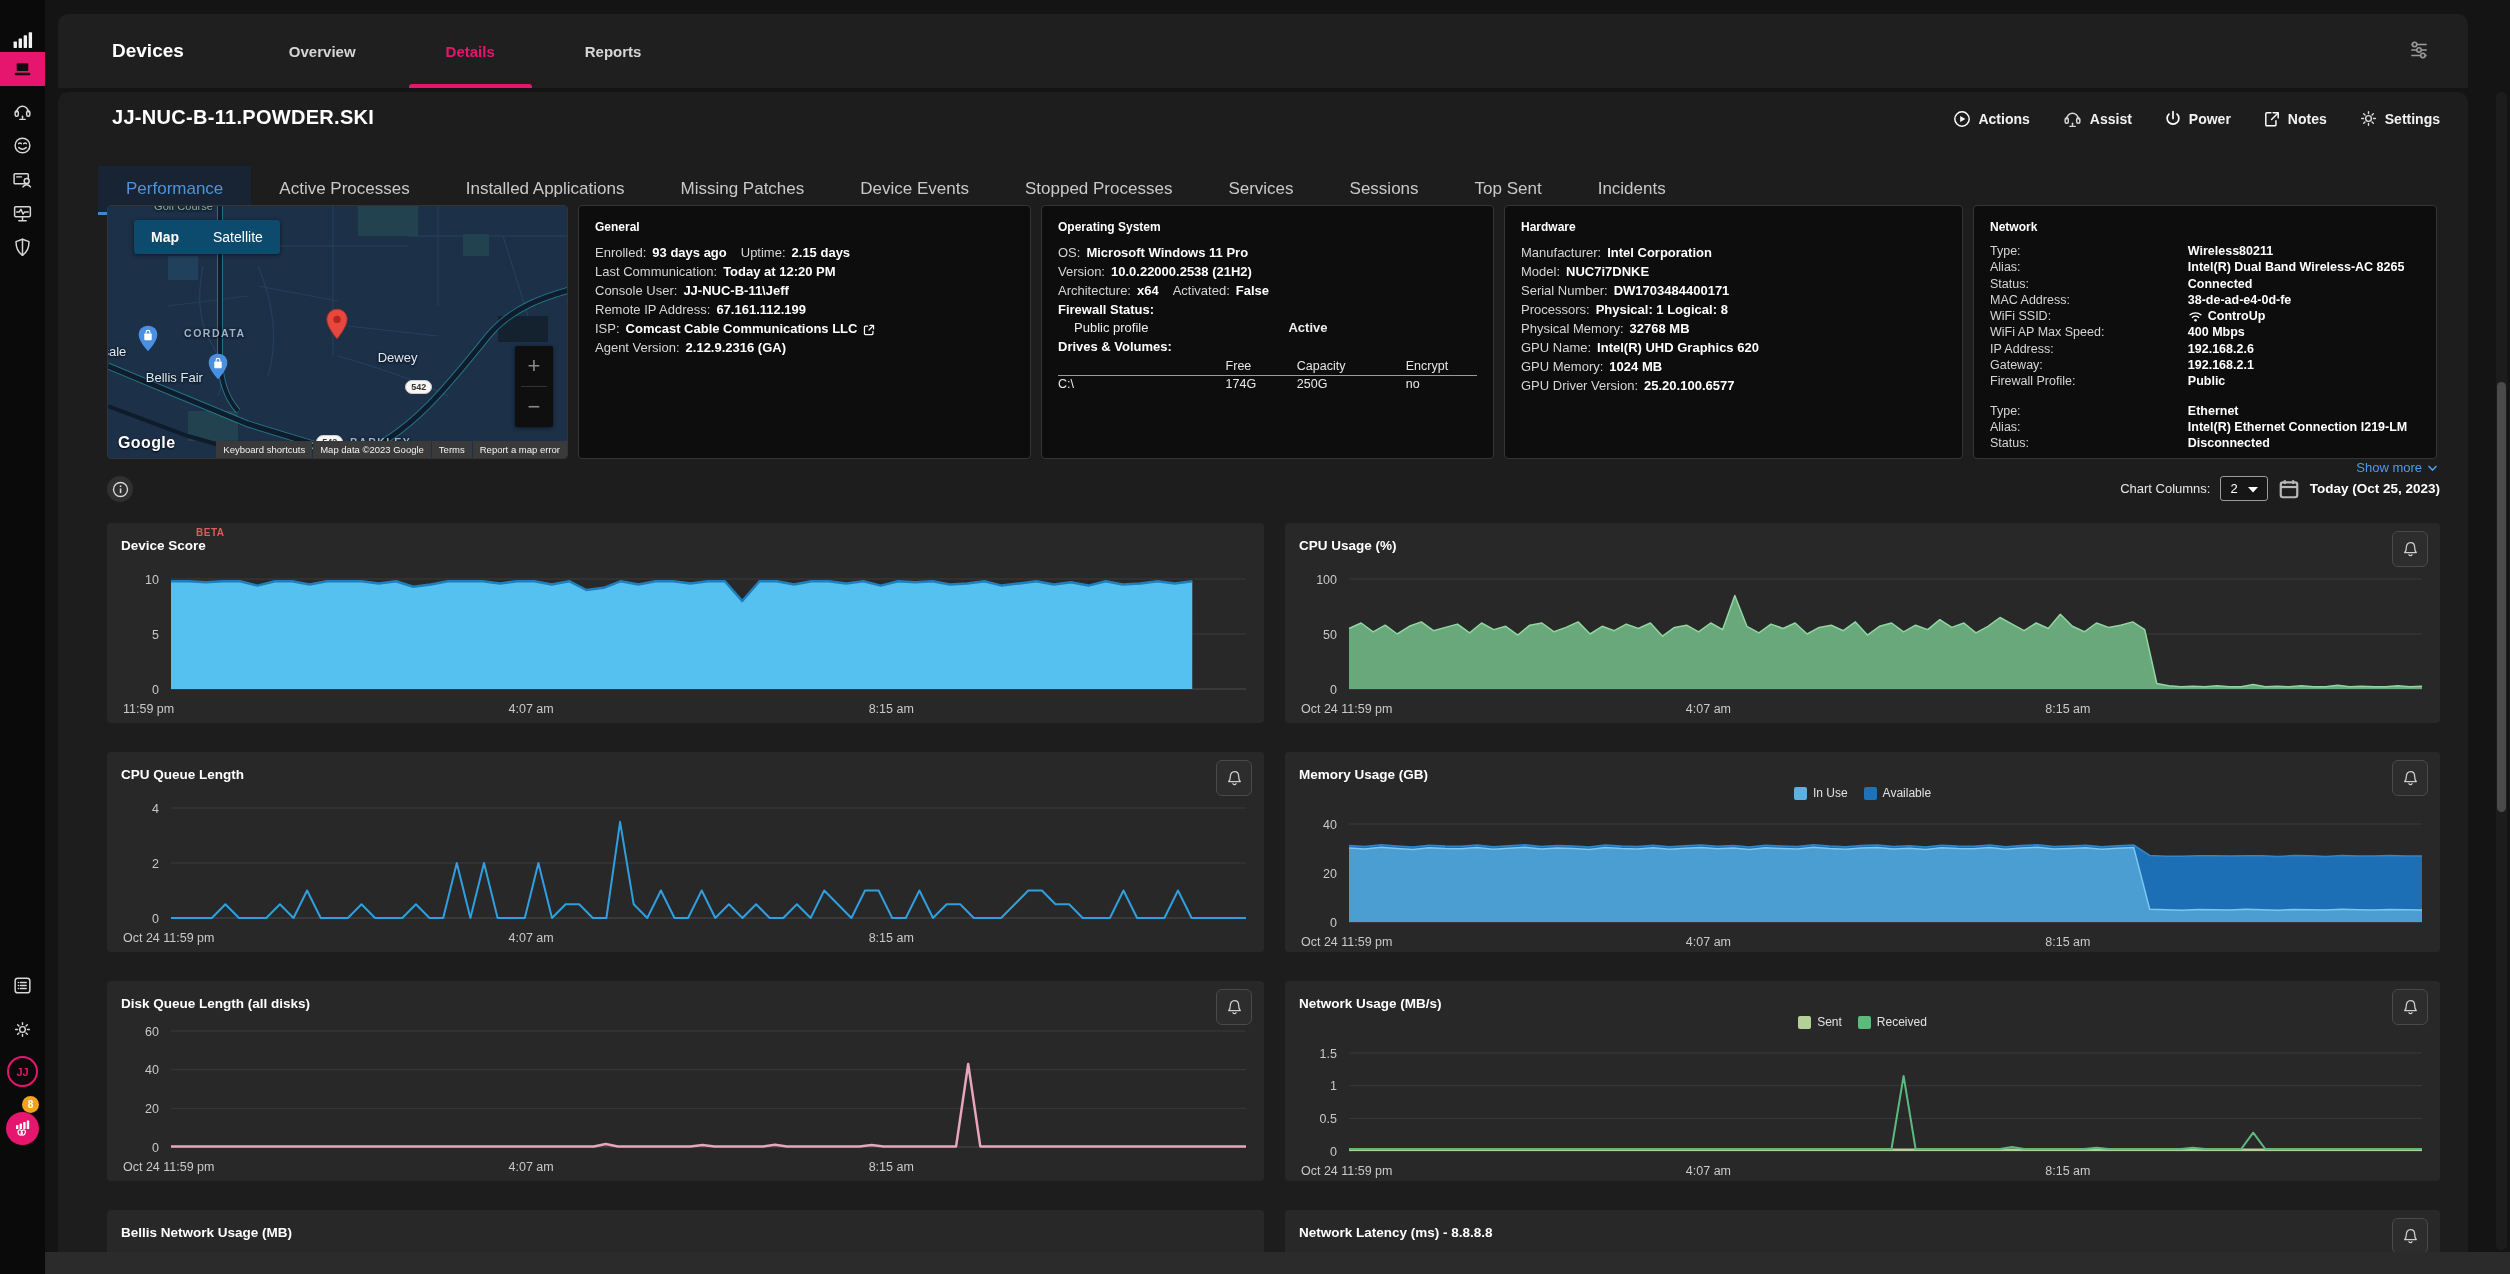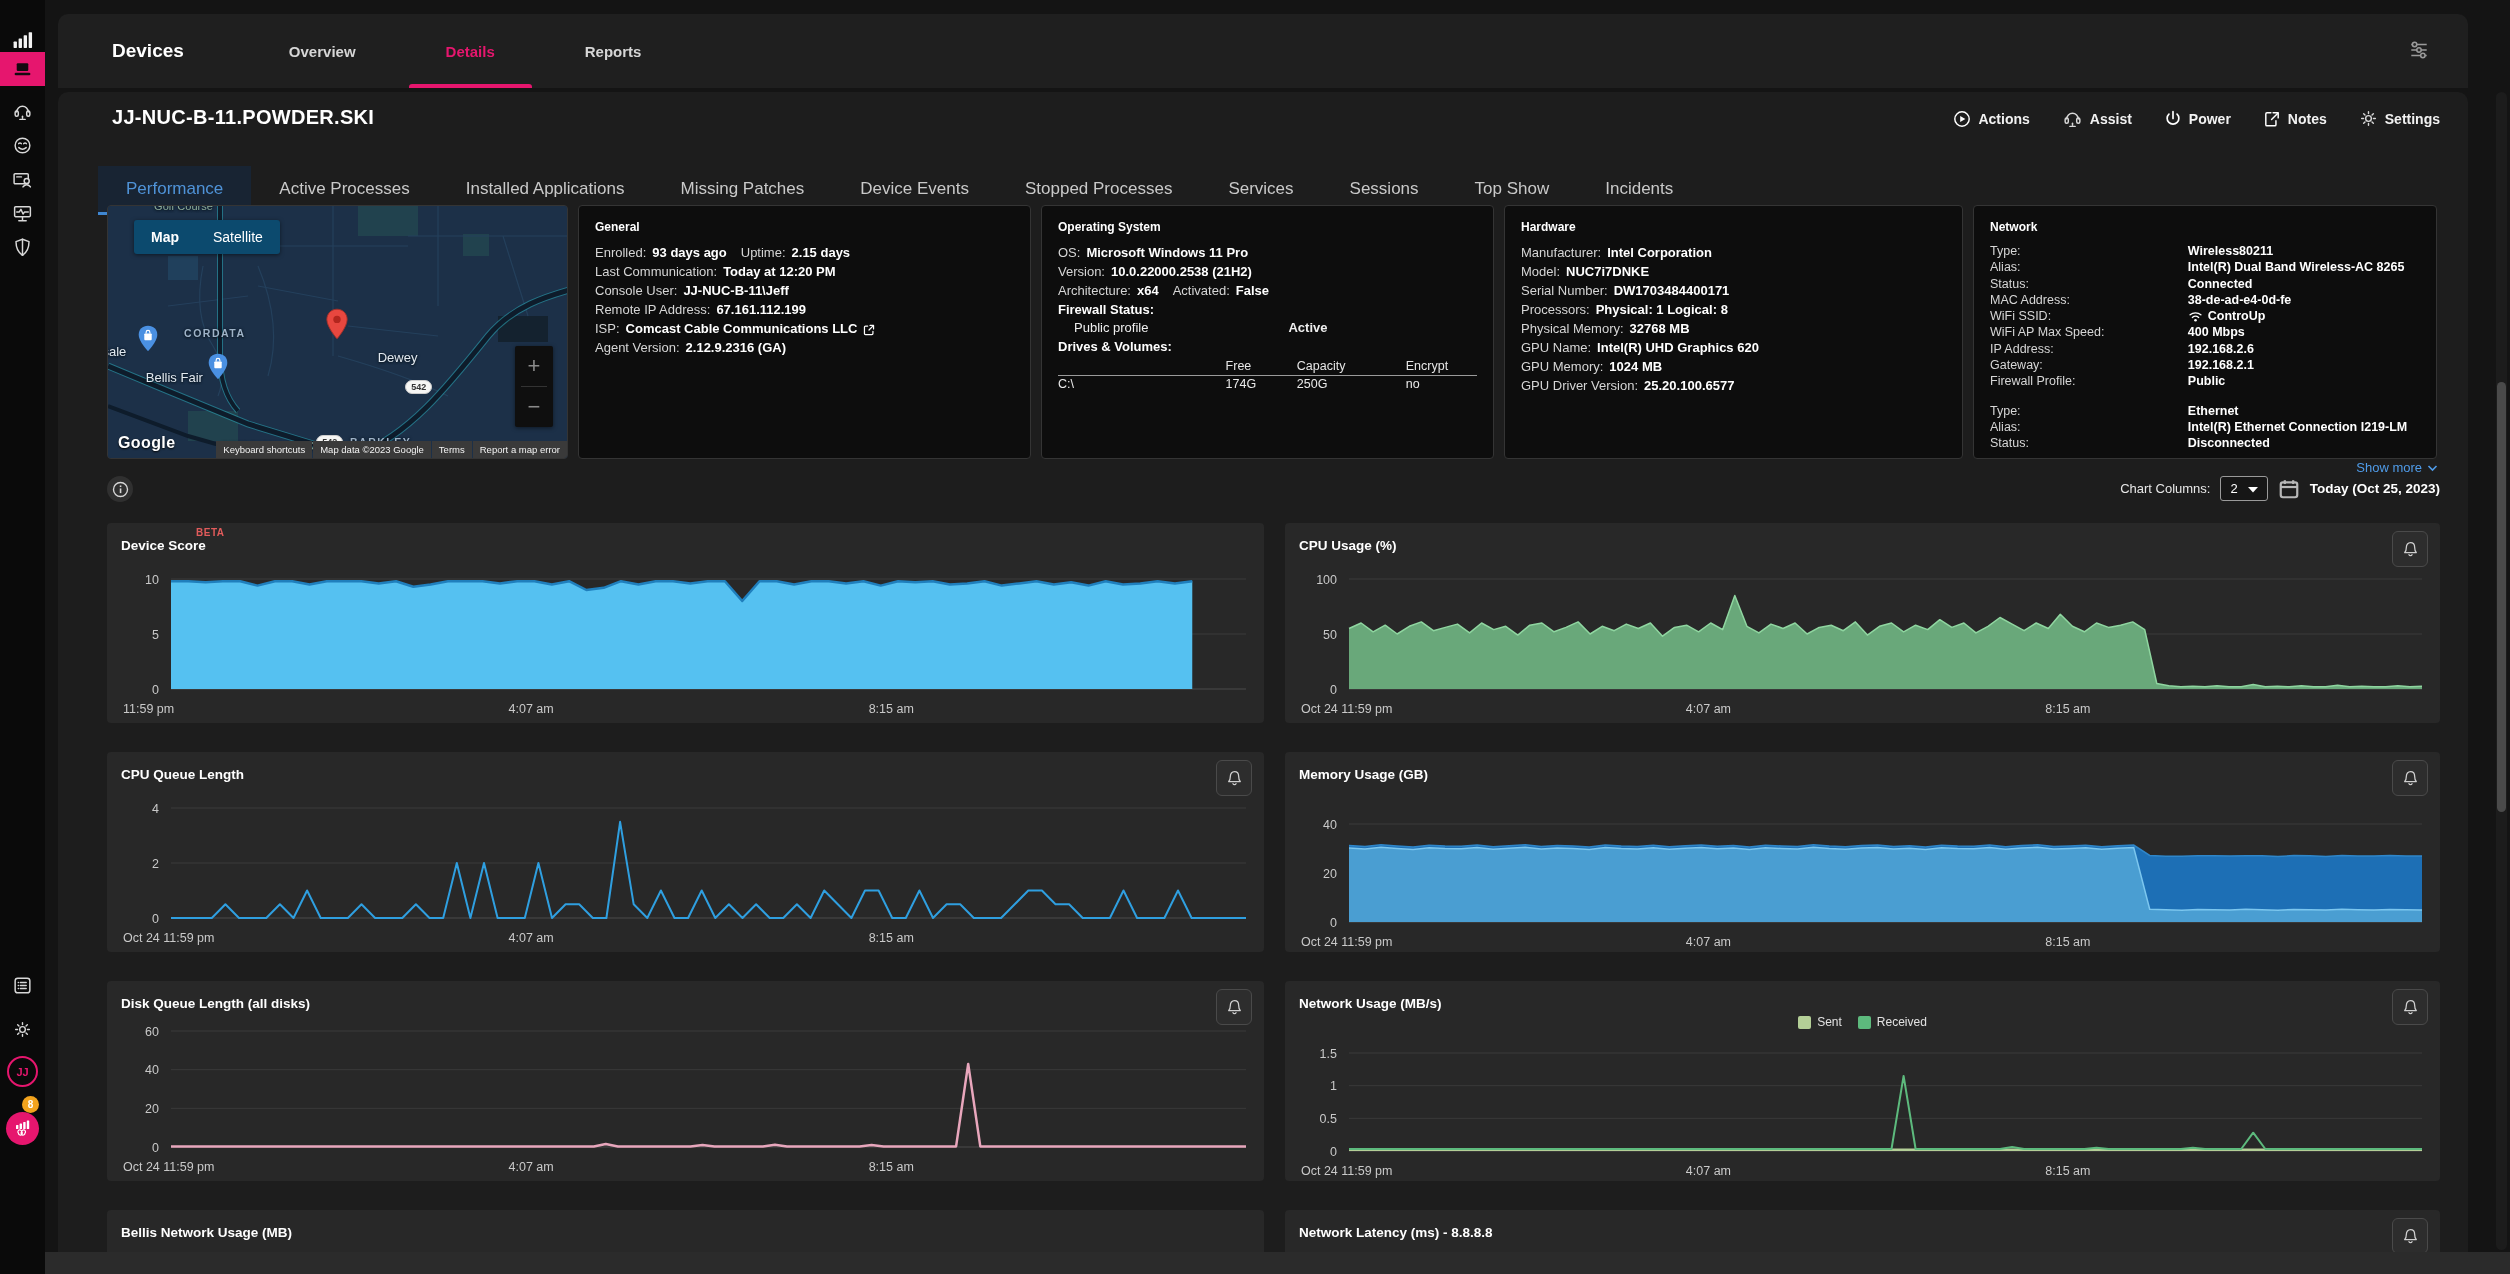--- a/index.html
+++ b/index.html
@@ -287,21 +287,21 @@
       </div>
     <div class="subtabs" id="subtabs">
         <div class="subtab active">Performance</div>
         <div class="subtab">Active Processes</div>
         <div class="subtab">Installed Applications</div>
         <div class="subtab">Missing Patches</div>
         <div class="subtab">Device Events</div>
         <div class="subtab">Stopped Processes</div>
         <div class="subtab">Services</div>
         <div class="subtab">Sessions</div>
-        <div class="subtab">Top Show</div>
+        <div class="subtab">Top Sent</div>
         <div class="subtab">Incidents</div>
       </div>
 
     <div class="cards">
 
       <div class="map-card">
         <svg class="map-roads" width="461" height="254" viewBox="0 0 461 254">
           <rect width="461" height="254" fill="#1c3048"></rect>
           <rect x="250" y="0" width="60" height="30" fill="#21424e"></rect>
           <rect x="355" y="28" width="26" height="22" fill="#21424e"></rect>
@@ -628,20 +628,30 @@
         <div class="chart-panel">
           <div class="chart-title">Memory Usage (GB)</div>
           <div class="bell-btn">
             <span style="display: inline-flex; align-items: center;">
               <svg width="17" height="17" viewBox="0 0 16 16" fill="none" stroke="#cfcfcf" stroke-width="1.2" stroke-linecap="round" stroke-linejoin="round">
                 <path d="M8 1.6c-2.4 0-3.9 1.9-3.9 4.3 0 3-.8 4.2-1.6 5h11c-.8-.8-1.6-2-1.6-5 0-2.4-1.5-4.3-3.9-4.3z"></path>
                 <path d="M6.6 12.9a1.5 1.5 0 0 0 2.8 0"></path>
               </svg>
             </span>
           </div>
+          <div class="legend">
+            <div class="legend-item">
+              <span class="legend-swatch" style="background: rgb(90, 178, 226);"></span>
+              <span>In Use</span>
+            </div>
+            <div class="legend-item">
+              <span class="legend-swatch" style="background: rgb(29, 114, 186);"></span>
+              <span>Available</span>
+            </div>
+          </div>
           <svg class="chart-svg" width="1155" height="200" viewBox="0 0 1155 200">
             <line x1="64" x2="1137" y1="72" y2="72" stroke="#3a3a3a"></line>
             <text x="52" y="76.5" text-anchor="end" fill="#c9c9c9" font-size="12.5">40</text>
             <line x1="64" x2="1137" y1="121" y2="121" stroke="#3a3a3a"></line>
             <text x="52" y="125.5" text-anchor="end" fill="#c9c9c9" font-size="12.5">20</text>
             <line x1="64" x2="1137" y1="170" y2="170" stroke="#4a4a4a"></line>
             <text x="52" y="174.5" text-anchor="end" fill="#c9c9c9" font-size="12.5">0</text>
             <polygon points="64.0,96.0 80.0,97.0 96.0,95.3 112.0,96.5 128.1,97.5 144.1,95.8 160.1,96.5 176.1,96.7 192.1,95.5 208.1,97.2 224.1,96.3 240.2,95.3 256.2,97.0 272.2,96.0 288.2,96.5 304.2,97.5 320.2,95.5 336.3,96.5 352.3,97.0 368.3,95.8 384.3,97.2 400.3,96.3 416.3,95.5 432.3,96.7 448.4,96.0 464.4,97.5 480.4,95.8 496.4,96.5 512.4,97.0 528.4,95.3 544.4,96.5 560.5,97.2 576.5,96.0 592.5,95.5 608.5,97.0 624.5,96.3 640.5,97.5 656.6,95.8 672.6,96.5 688.6,96.7 704.6,95.5 720.6,97.2 736.6,96.0 752.6,95.3 768.7,97.0 784.7,96.5 800.7,95.8 816.7,97.2 832.7,96.3 848.7,95.5 864.7,157.3 880.8,157.8 896.8,158.2 912.8,157.5 928.8,157.8 944.8,158.0 960.8,157.3 976.9,157.8 992.9,158.2 1008.9,157.5 1024.9,157.8 1040.9,158.0 1056.9,157.3 1072.9,157.8 1089.0,158.0 1105.0,157.5 1121.0,157.8 1137.0,158.0 1137,170 64,170" fill="#4a9ed2"></polygon>
             <polygon points="64.0,93.6 80.0,94.5 96.0,92.8 112.0,94.0 128.1,95.0 144.1,93.3 160.1,94.0 176.1,94.3 192.1,93.1 208.1,94.8 224.1,93.8 240.2,92.8 256.2,94.5 272.2,93.6 288.2,94.0 304.2,95.0 320.2,93.1 336.3,94.0 352.3,94.5 368.3,93.3 384.3,94.8 400.3,93.8 416.3,93.1 432.3,94.3 448.4,93.6 464.4,95.0 480.4,93.3 496.4,94.0 512.4,94.5 528.4,92.8 544.4,94.0 560.5,94.8 576.5,93.6 592.5,93.1 608.5,94.5 624.5,93.8 640.5,95.0 656.6,93.3 672.6,94.0 688.6,94.3 704.6,93.1 720.6,94.8 736.6,93.6 752.6,92.8 768.7,94.5 784.7,94.0 800.7,93.3 816.7,94.8 832.7,93.8 848.7,93.1 864.7,103.4 880.8,104.3 896.8,104.3 912.8,103.8 928.8,103.8 944.8,104.1 960.8,103.8 976.9,103.8 992.9,104.6 1008.9,103.6 1024.9,103.8 1040.9,104.6 1056.9,103.4 1072.9,104.1 1089.0,104.1 1105.0,103.6 1121.0,104.1 1137.0,104.1 1137.0,158.0 1121.0,157.8 1105.0,157.5 1089.0,158.0 1072.9,157.8 1056.9,157.3 1040.9,158.0 1024.9,157.8 1008.9,157.5 992.9,158.2 976.9,157.8 960.8,157.3 944.8,158.0 928.8,157.8 912.8,157.5 896.8,158.2 880.8,157.8 864.7,157.3 848.7,95.5 832.7,96.3 816.7,97.2 800.7,95.8 784.7,96.5 768.7,97.0 752.6,95.3 736.6,96.0 720.6,97.2 704.6,95.5 688.6,96.7 672.6,96.5 656.6,95.8 640.5,97.5 624.5,96.3 608.5,97.0 592.5,95.5 576.5,96.0 560.5,97.2 544.4,96.5 528.4,95.3 512.4,97.0 496.4,96.5 480.4,95.8 464.4,97.5 448.4,96.0 432.3,96.7 416.3,95.5 400.3,96.3 384.3,97.2 368.3,95.8 352.3,97.0 336.3,96.5 320.2,95.5 304.2,97.5 288.2,96.5 272.2,96.0 256.2,97.0 240.2,95.3 224.1,96.3 208.1,97.2 192.1,95.5 176.1,96.7 160.1,96.5 144.1,95.8 128.1,97.5 112.0,96.5 96.0,95.3 80.0,97.0 64.0,96.0" fill="#1d6fb5"></polygon>
             <polyline points="64.0,93.6 80.0,94.5 96.0,92.8 112.0,94.0 128.1,95.0 144.1,93.3 160.1,94.0 176.1,94.3 192.1,93.1 208.1,94.8 224.1,93.8 240.2,92.8 256.2,94.5 272.2,93.6 288.2,94.0 304.2,95.0 320.2,93.1 336.3,94.0 352.3,94.5 368.3,93.3 384.3,94.8 400.3,93.8 416.3,93.1 432.3,94.3 448.4,93.6 464.4,95.0 480.4,93.3 496.4,94.0 512.4,94.5 528.4,92.8 544.4,94.0 560.5,94.8 576.5,93.6 592.5,93.1 608.5,94.5 624.5,93.8 640.5,95.0 656.6,93.3 672.6,94.0 688.6,94.3 704.6,93.1 720.6,94.8 736.6,93.6 752.6,92.8 768.7,94.5 784.7,94.0 800.7,93.3 816.7,94.8 832.7,93.8 848.7,93.1 864.7,103.4 880.8,104.3 896.8,104.3 912.8,103.8 928.8,103.8 944.8,104.1 960.8,103.8 976.9,103.8 992.9,104.6 1008.9,103.6 1024.9,103.8 1040.9,104.6 1056.9,103.4 1072.9,104.1 1089.0,104.1 1105.0,103.6 1121.0,104.1 1137.0,104.1" fill="none" stroke="#2f86c9" stroke-width="1.5"></polyline>

